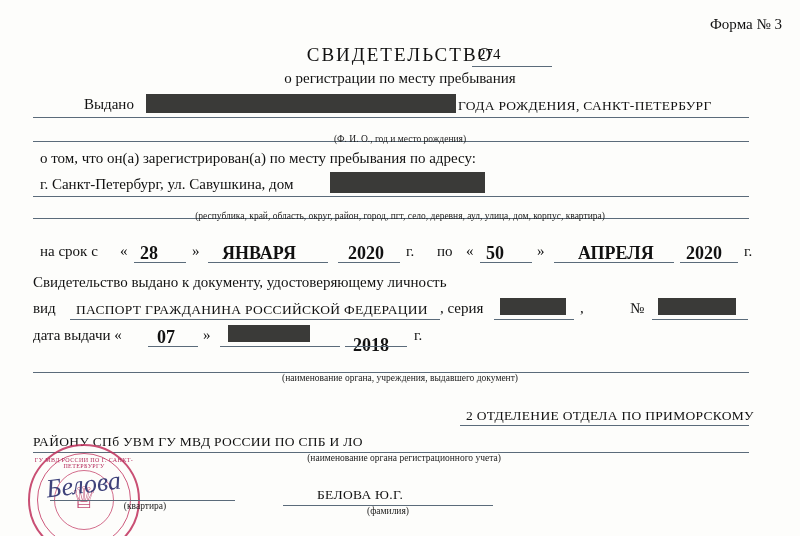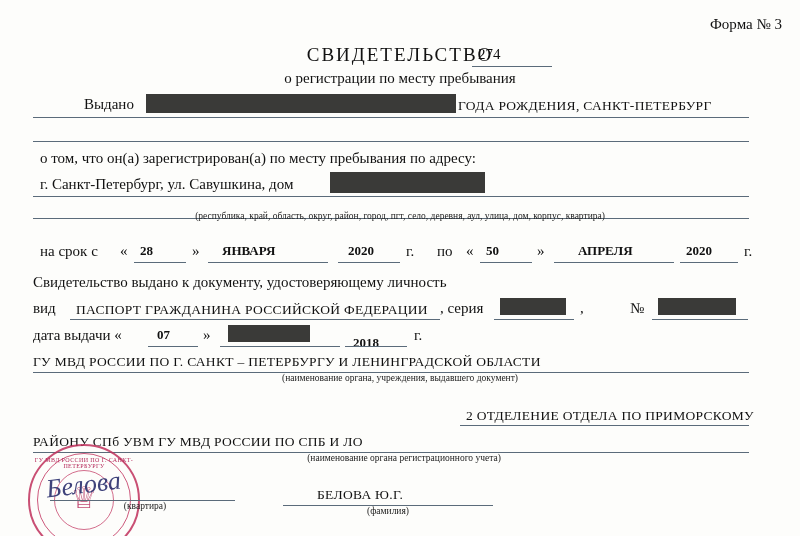--- a/index.html
+++ b/index.html
@@ -56,21 +56,21 @@
   .subtitle {
     left: 0; right: 0;
     top: 70px;
     text-align: center;
     font-size: 15px;
   }
   .txt { font-size: 15px; white-space: nowrap; }
   .caps { font-size: 13.5px; white-space: nowrap; letter-spacing: .3px;}
   .handwrite {
     font-family: "Liberation Serif", serif;
-    font-size: 13px;
+    font-size: 18px;
     font-weight: bold;
     white-space: nowrap;
   }
   
   .stamp {
     position: absolute;
     left: 28px;
     top: 444px;
     width: 112px;
     height: 112px;
@@ -140,20 +140,21 @@
   <div class="title-num">274</div>
   <div class="line" style="left:472px; top:66px; width:80px;"></div>
   <div class="abs subtitle">о регистрации по месту пребывания</div>
 
   <div class="abs txt" style="left:84px; top:96px;">Выдано</div>
   <div class="redact" style="left:146px; top:94px; width:310px; height:19px;"></div>
   <div class="abs caps" style="left:458px; top:98px;">ГОДА РОЖДЕНИЯ, САНКТ-ПЕТЕРБУРГ</div>
   <div class="line" style="left:33px; top:117px; width:716px;"></div>
 
   <div class="line" style="left:33px; top:141px; width:716px;"></div>
+  <div class="abs tiny" style="left:0; right:0; top:134px;">(Ф. И. О., год и место рождения)</div>
 
   <div class="abs txt" style="left:40px; top:150px;">о том, что он(а) зарегистрирован(а) по месту пребывания по адресу:</div>
 
   <div class="abs txt" style="left:40px; top:176px;">г. Санкт-Петербург, ул. Савушкина, дом</div>
   <div class="redact" style="left:330px; top:172px; width:155px; height:21px;"></div>
   <div class="line" style="left:33px; top:196px; width:716px;"></div>
   <div class="line" style="left:33px; top:218px; width:716px;"></div>
   <div class="abs tiny" style="left:0; right:0; top:211px;">(республика, край, область, округ, район, город, пгт, село, деревня, аул, улица, дом, корпус, квартира)</div>
 
   <div class="abs txt" style="left:40px; top:243px;">на срок с</div>
@@ -193,21 +194,20 @@
   <div class="abs txt" style="left:33px; top:327px;">дата выдачи «</div>
   <div class="abs handwrite" style="left:157px; top:327px;">07</div>
   <div class="line" style="left:148px; top:346px; width:50px;"></div>
   <div class="abs txt" style="left:203px; top:327px;">»</div>
   <div class="redact" style="left:228px; top:325px; width:82px; height:17px;"></div>
   <div class="line" style="left:220px; top:346px; width:120px;"></div>
   <div class="abs handwrite" style="left:353px; top:327px;margin-top:8px;">2018</div>
   <div class="line" style="left:345px; top:346px; width:62px;"></div>
   <div class="abs txt" style="left:414px; top:327px;">г.</div>
 
-  <div class="abs caps" style="left:33px; top:354px;">ГУ  МВД  РОССИИ  ПО  Г. САНКТ – ПЕТЕРБУРГУ  И  ЛЕНИНГРАДСКОЙ ОБЛАСТИ</div>
   <div class="line" style="left:33px; top:372px; width:716px;"></div>
   <div class="abs tiny" style="left:0; right:0; top:373px;">(наименование органа, учреждения, выдавшего документ)</div>
 
   <div class="abs caps" style="left:466px; top:408px;">2 ОТДЕЛЕНИЕ ОТДЕЛА  ПО ПРИМОРСКОМУ</div>
   <div class="line" style="left:460px; top:425px; width:289px;"></div>
   <div class="abs caps" style="left:33px; top:434px;">РАЙОНУ СПб УВМ  ГУ  МВД  РОССИИ  ПО СПБ  И  ЛО</div>
   <div class="line" style="left:33px; top:452px; width:716px;"></div>
   <div class="abs tiny" style="left:0; right:0; top:453px;padding-left:8px;">(наименование органа регистрационного учета)</div>
 
   <div class="stamp">

